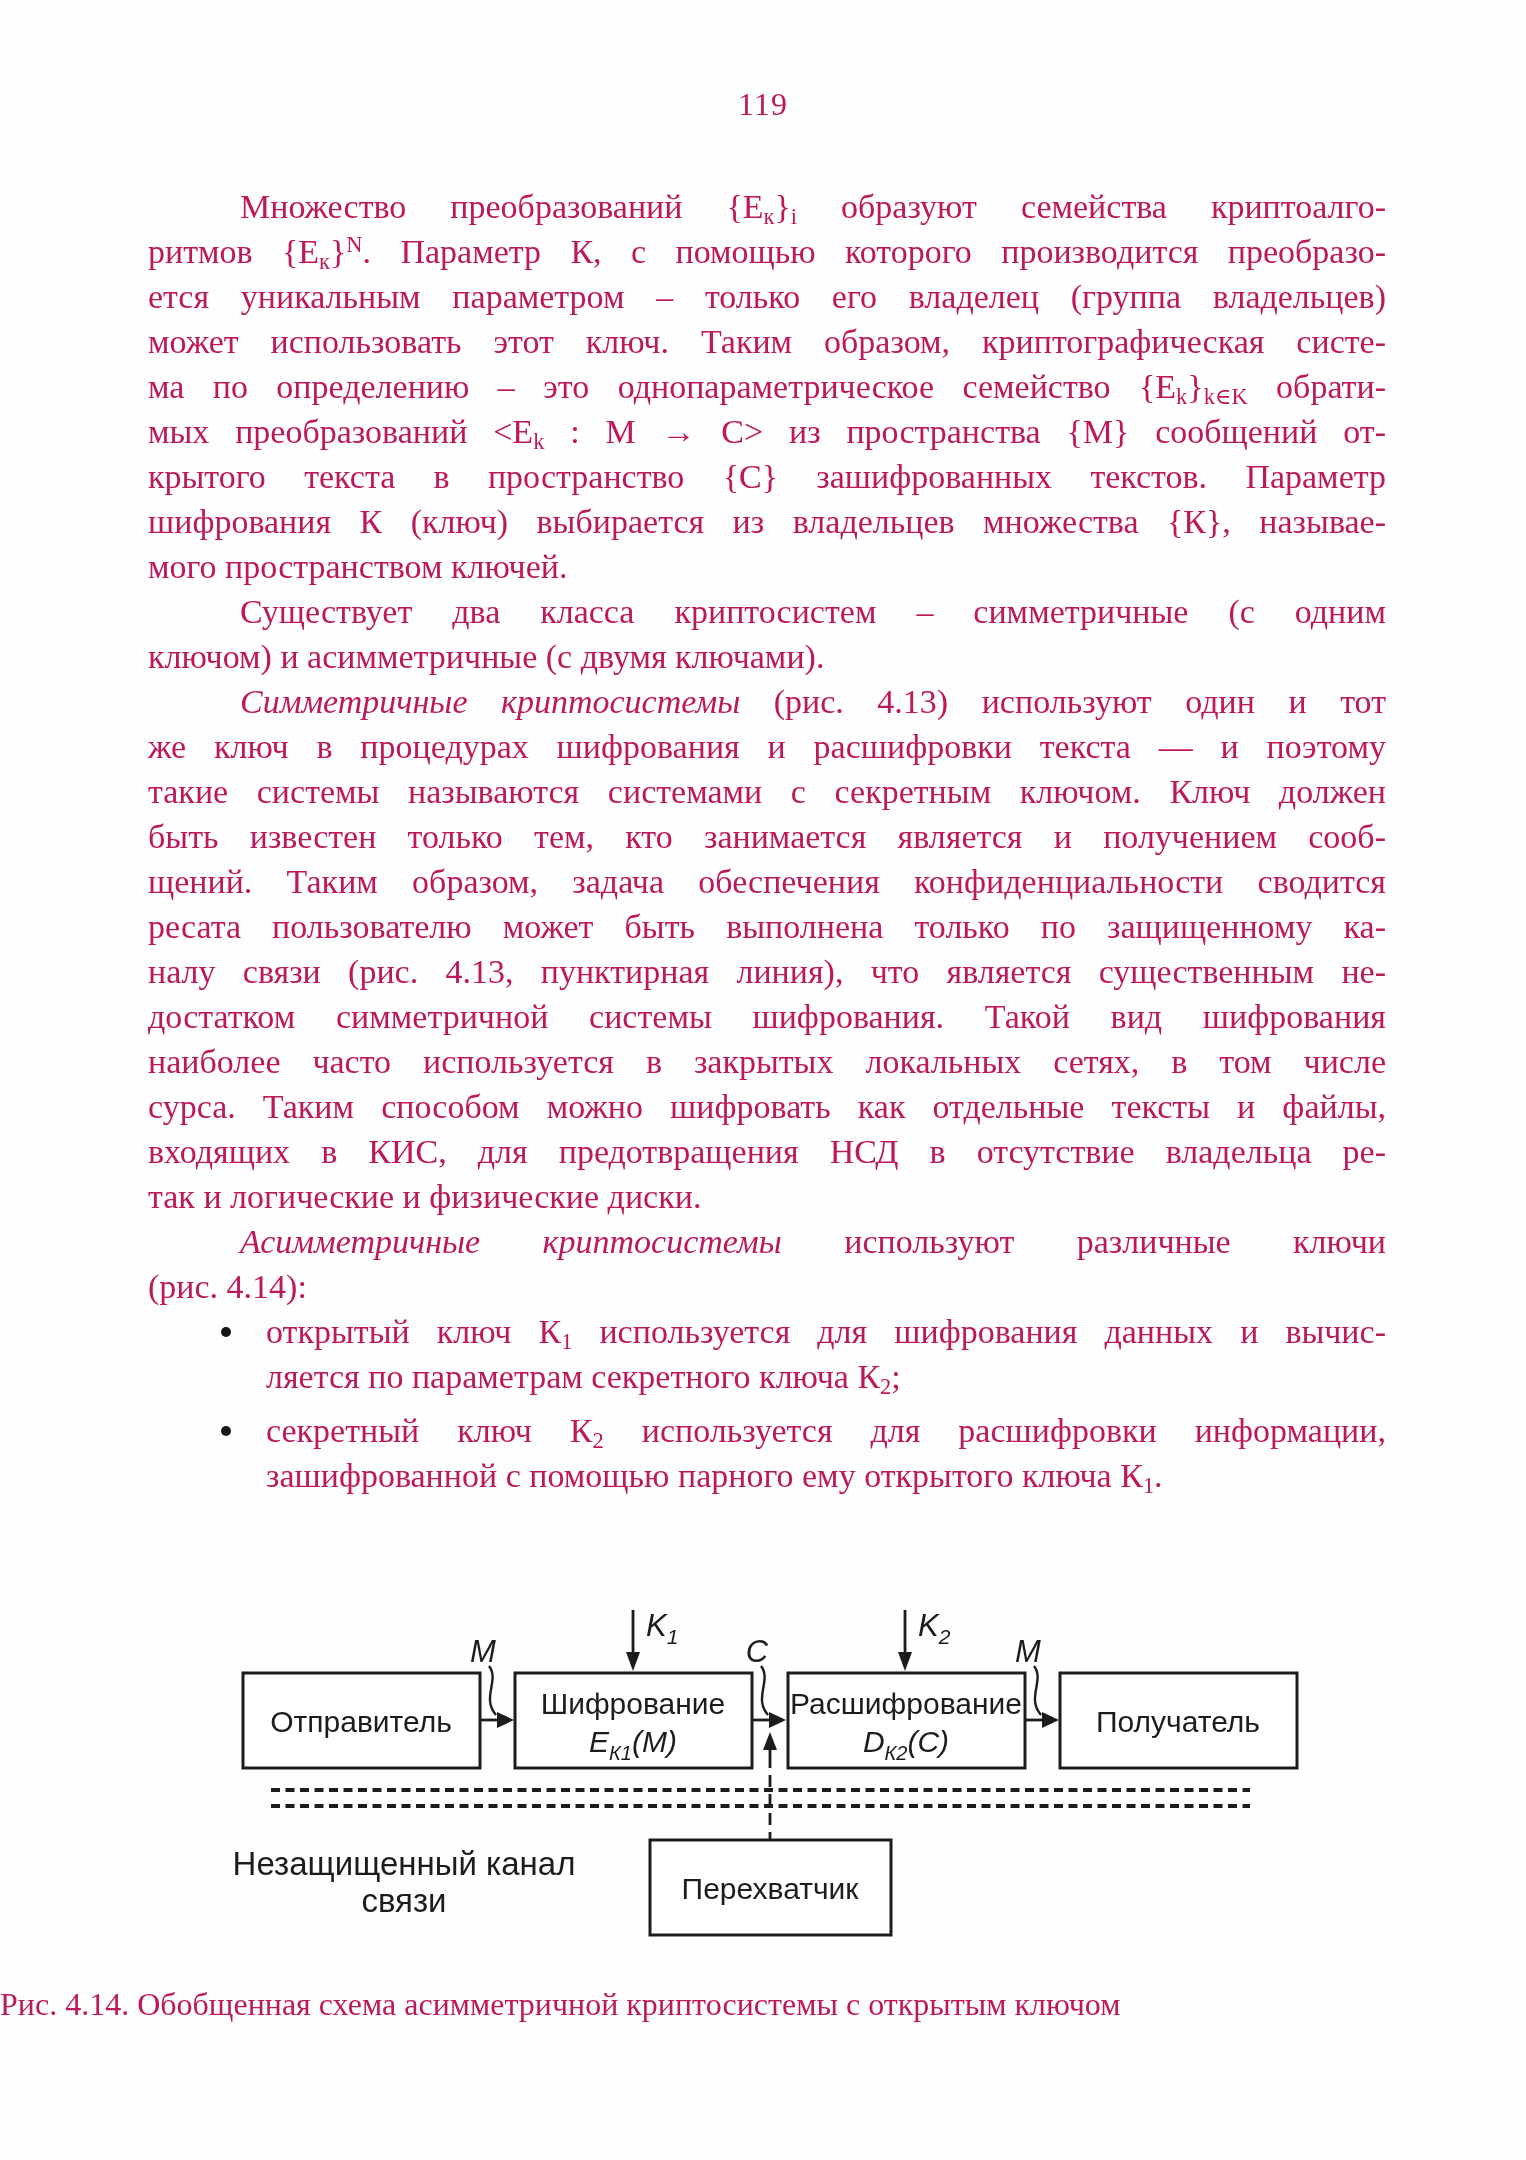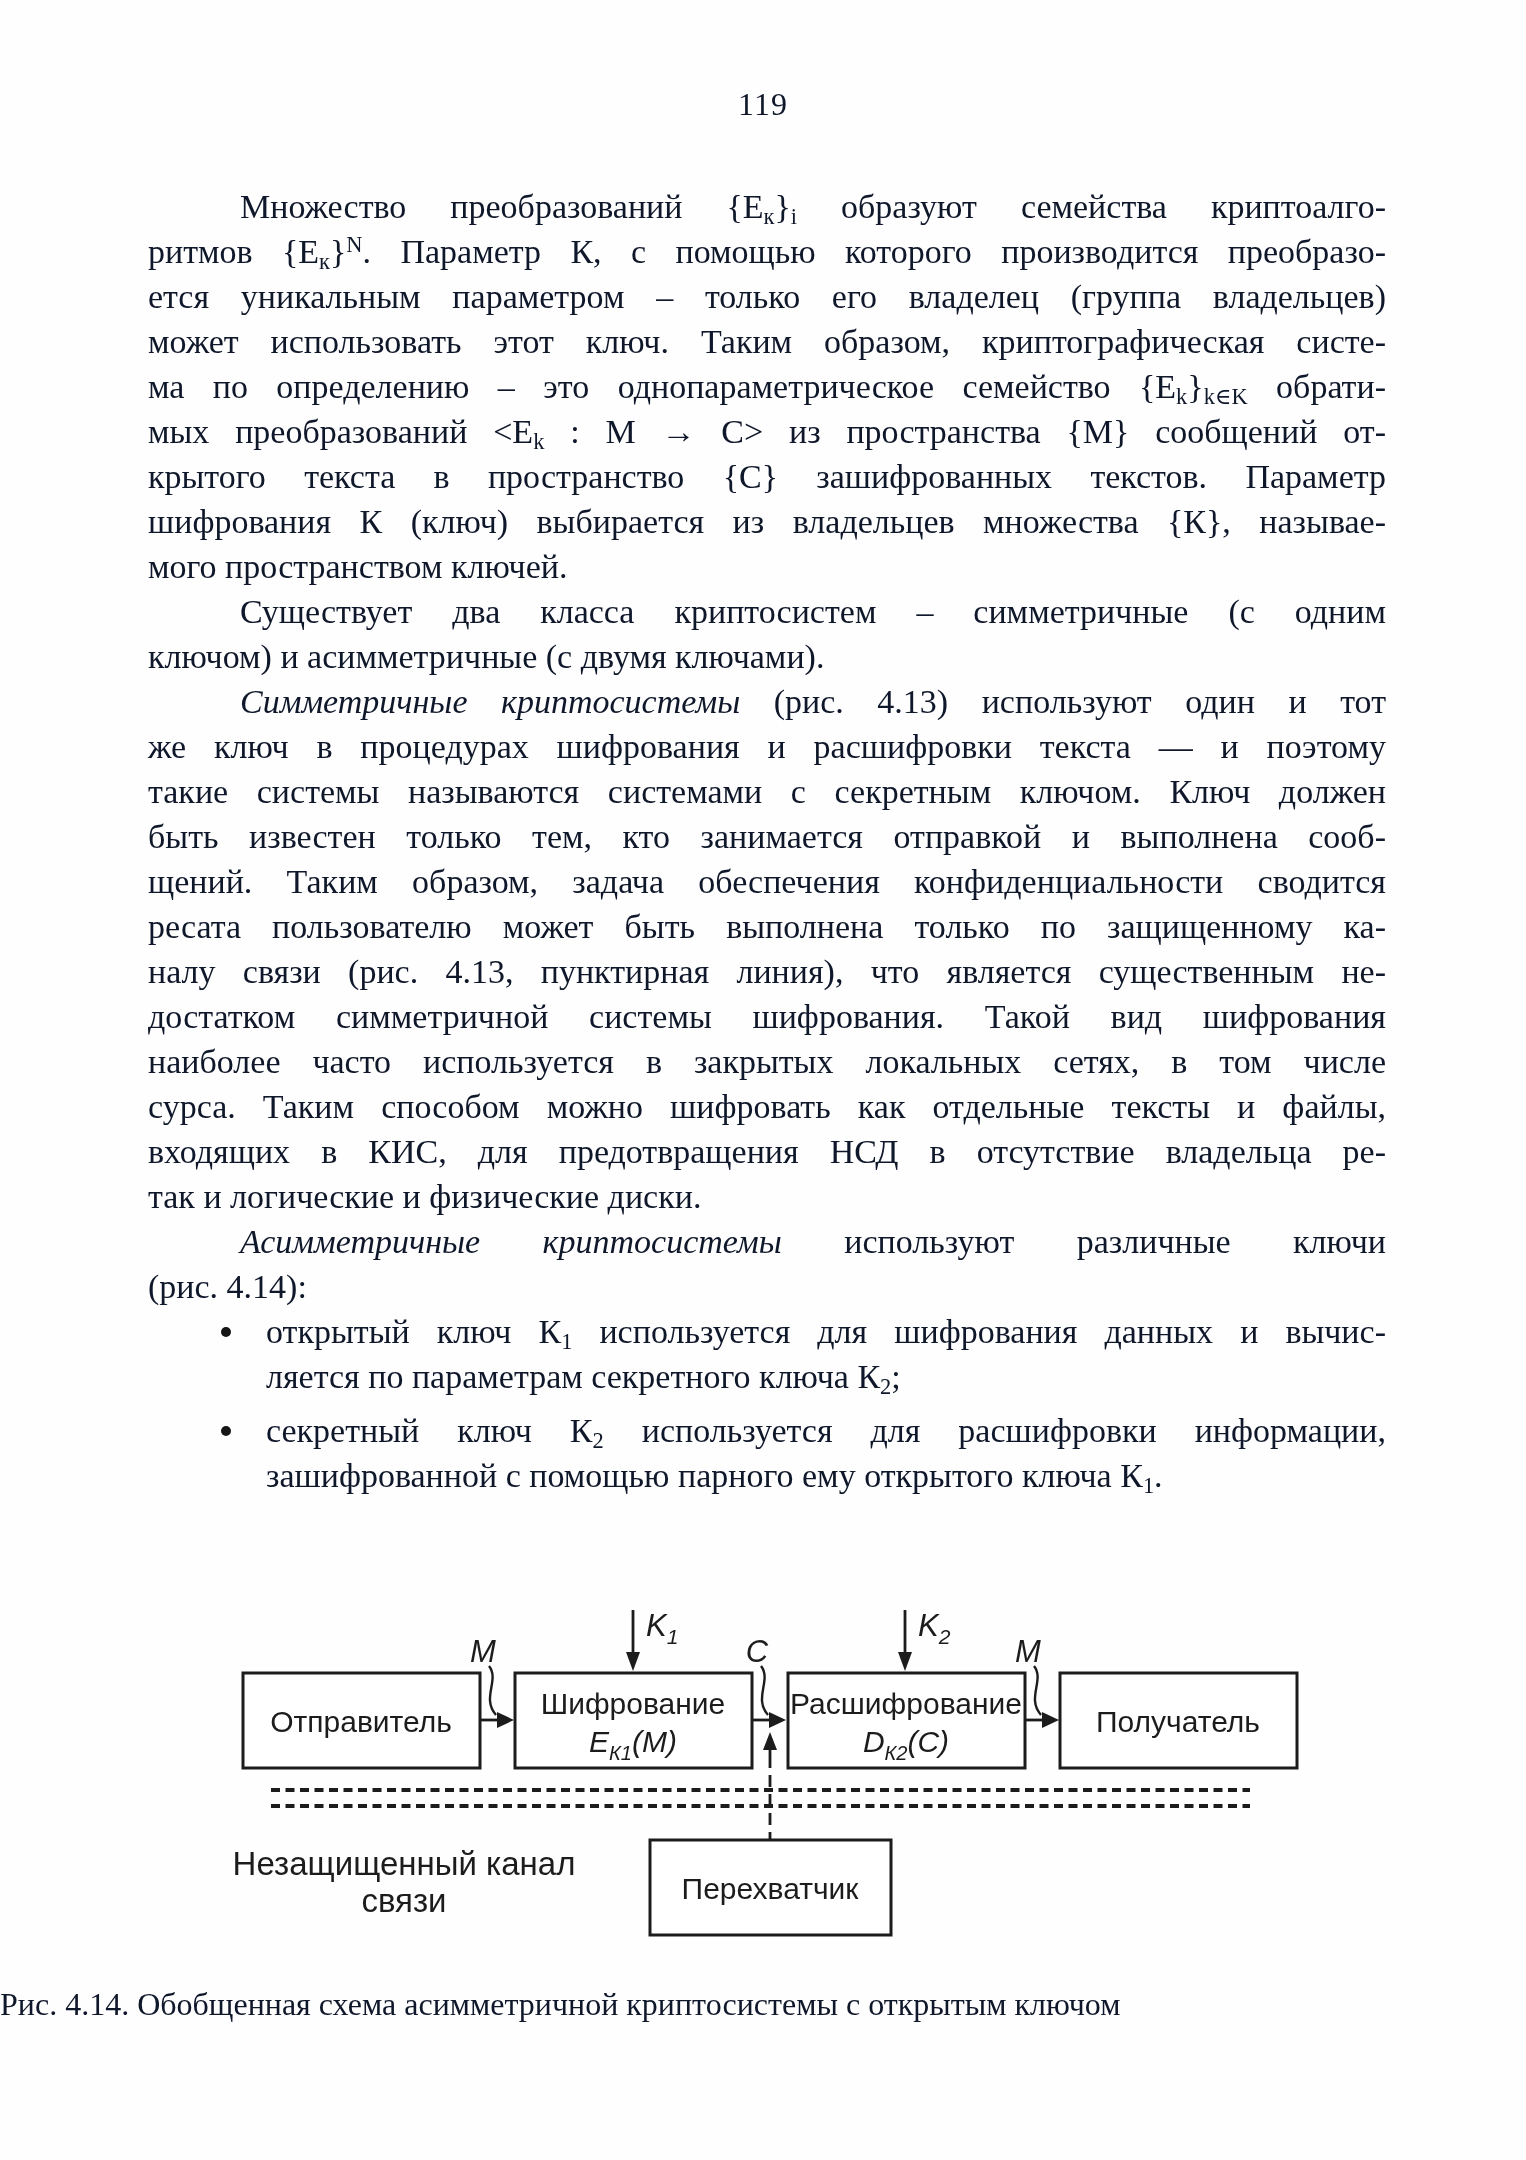--- a/index.html
+++ b/index.html
@@ -1,18 +1,18 @@
 <!DOCTYPE html>
 <html><head>
 <meta charset="utf-8">
 <style>
   html,body { margin:0; padding:0; background:#ffffff; }
   .page {
     position:relative; width:1526px; height:2160px; background:#fefefe;
-    font-family:"Liberation Serif","DejaVu Serif",serif; color:#0f172a; overflow:hidden;
+    font-family:"Liberation Serif","DejaVu Serif",serif; color:#be185d; overflow:hidden;
   }
   .pagenum {
     position:absolute; top:86px; left:0; width:100%;
     text-align:center; font-size:32px; letter-spacing:1px;
   }
   .content {
     position:absolute; left:148px; top:184px; width:1238px;
     font-size:34px; line-height:45px;
   }
   .ln { text-align:justify; text-align-last:justify; white-space:normal; }
@@ -69,21 +69,21 @@
 
     <div>
       <div class="ln indent">Существует два класса криптосистем – симметричные (с одним</div>
       <div class="ln last">ключом) и асимметричные (с двумя ключами).</div>
     </div>
 
     <div>
       <div class="ln indent"><i>Симметричные криптосистемы</i> (рис. 4.13) используют один и тот</div>
       <div class="ln">же ключ в процедурах шифрования и расшифровки текста — и поэтому</div>
       <div class="ln">такие системы называются системами с секретным ключом. Ключ должен</div>
-      <div class="ln">быть известен только тем, кто занимается отправкой и выполнена сооб-</div>
+      <div class="ln">быть известен только тем, кто занимается является и получением сооб-</div>
       <div class="ln">щений. Таким образом, задача обеспечения конфиденциальности сводится</div>
       <div class="ln">ресата пользователю может быть выполнена только по защищенному ка-</div>
       <div class="ln">налу связи (рис. 4.13, пунктирная линия), что является существенным не-</div>
       <div class="ln">достатком симметричной системы шифрования. Такой вид шифрования</div>
       <div class="ln">наиболее часто используется в закрытых локальных сетях, в том числе</div>
       <div class="ln">сурса. Таким способом можно шифровать как отдельные тексты и файлы,</div>
       <div class="ln">входящих в КИС, для предотвращения НСД в отсутствие владельца ре-</div>
       <div class="ln last">так и логические и физические диски.</div>
     </div>
 

